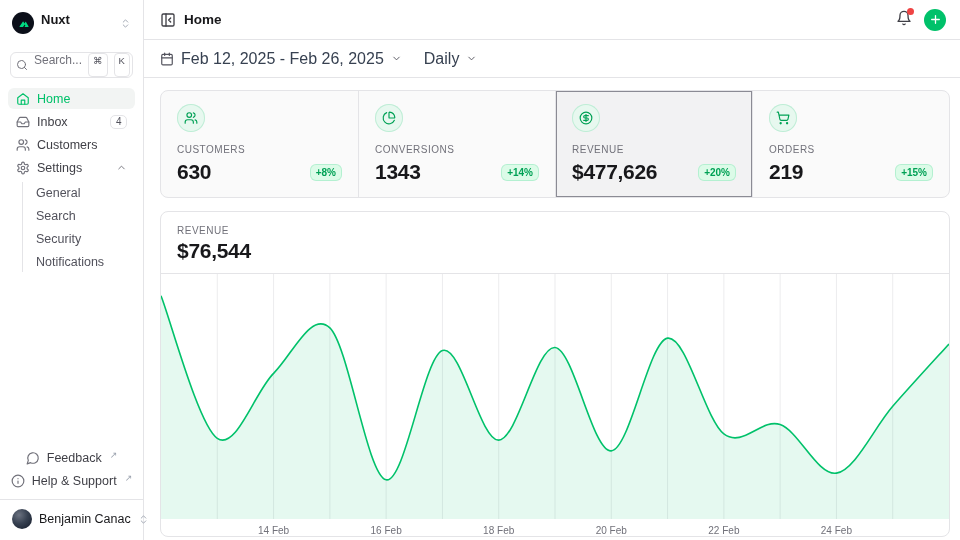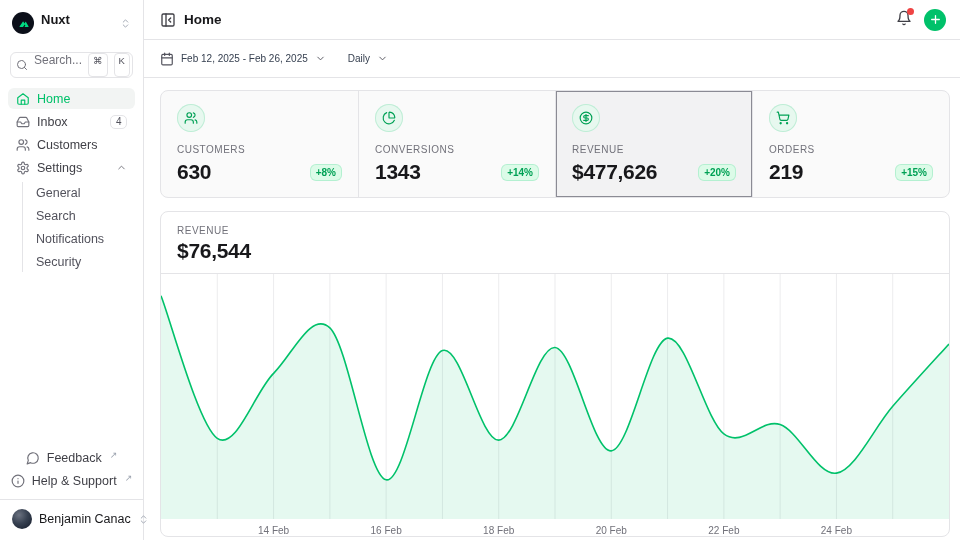--- a/index.html
+++ b/index.html
@@ -51,21 +51,21 @@
     display:flex; align-items:center; padding:0 14px 0 16px; gap:8px; }
   .topbar .title { font-size:13.5px; font-weight:700; }
   .topbar-right { margin-left:auto; display:flex; align-items:center; gap:12px; }
   .bell-btn { position:relative; color:#3f3f46; cursor:pointer; }
   .bell-dot { position:absolute; top:-2px; right:-2px; width:7px; height:7px; border-radius:50%; background:#ef4444; }
   .plus-btn { width:22px; height:22px; border-radius:50%; background:#00c16a; color:#fff;
     display:flex; align-items:center; justify-content:center; border:none; cursor:pointer; }
 
   .toolbar { height:38px; flex:0 0 38px; border-bottom:1px solid #e4e4e7;
     display:flex; align-items:center; padding:0 16px; gap:22px; }
-  .tb-btn { display:flex; align-items:center; gap:7px; font-size:10px; color:#374151; cursor:pointer; background:none; border:none; font-family:inherit; }
+  .tb-btn { display:flex; align-items:center; gap:7px; font-size:16px; color:#374151; cursor:pointer; background:none; border:none; font-family:inherit; }
   .tb-btn .icon { color:#52525c; }
   .chev { color:#9ca3af; }
 
   .content { flex:1; padding:12px 10px 0 16px; overflow:hidden; }
 
   .stats { display:grid; grid-template-columns:repeat(4,1fr); border:1px solid #e4e4e7;
     border-radius:8px; background:#fafafa; overflow:hidden; height:108px; }
   .stat { padding:13px 16px; cursor:pointer; position:relative; }
   .stat + .stat { border-left:1px solid #e4e4e7; }
   .stat.selected { background:#f2f2f3; box-shadow:inset 0 0 0 1px #8b8b94; }
@@ -168,24 +168,24 @@
       </div>
 
       <div class="subnav">
         <div class="nav-item">
           <span class="nav-label">General</span>
         </div>
         <div class="nav-item">
           <span class="nav-label">Search</span>
         </div>
         <div class="nav-item">
+          <span class="nav-label">Security</span>
+        </div>
+        <div class="nav-item">
           <span class="nav-label">Notifications</span>
-        </div>
-        <div class="nav-item">
-          <span class="nav-label">Security</span>
         </div>
       </div>
     </nav>
 
     <div class="sb-spacer"></div>
 
     <div class="sb-footer">
       <div class="nav-item">
         <span class="icon">
           <svg width="14" height="14" viewBox="0 0 24 24" fill="none" stroke="currentColor" stroke-width="2" stroke-linecap="round" stroke-linejoin="round">

